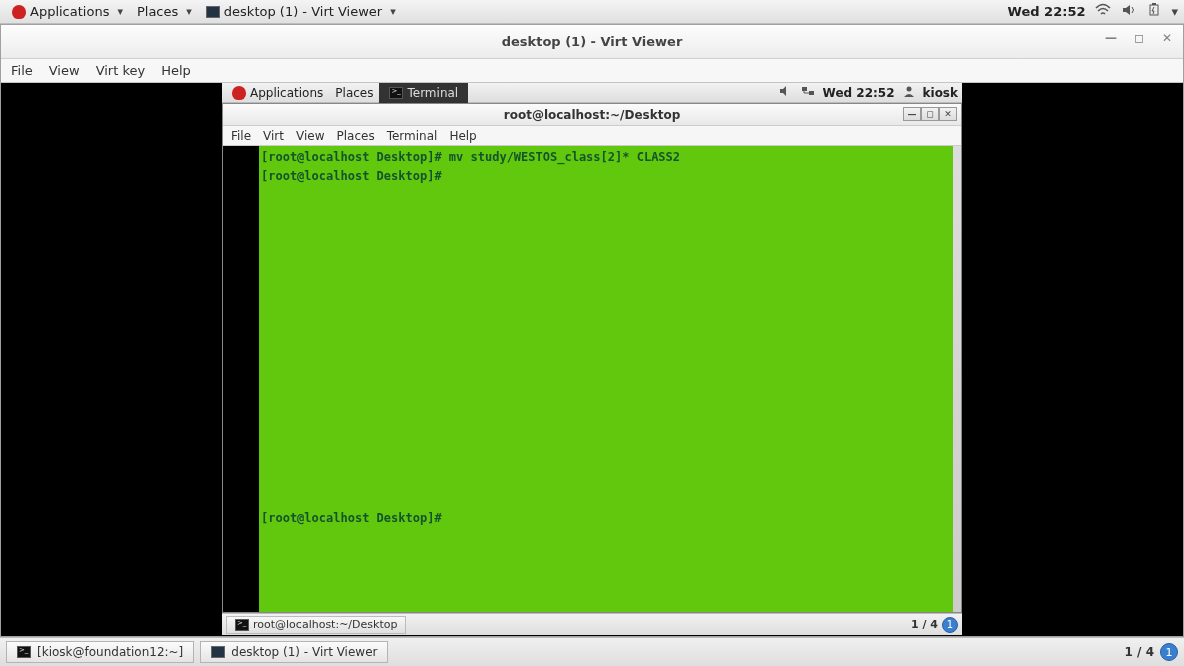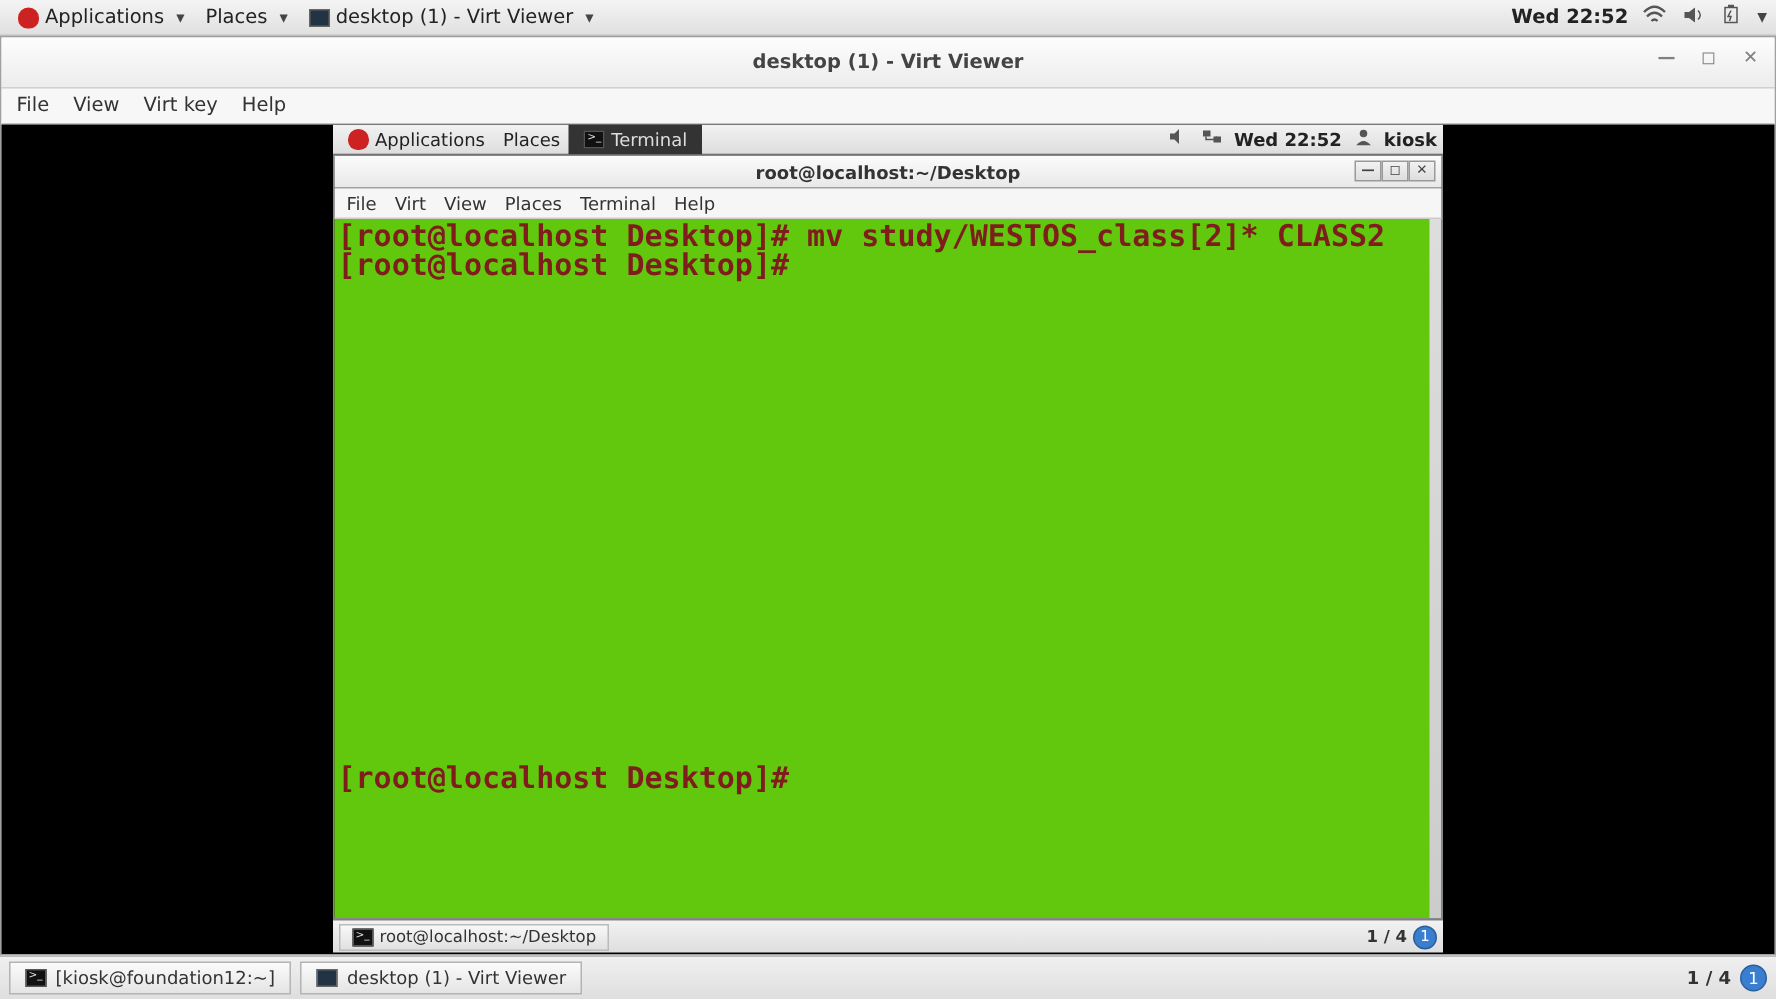--- a/index.html
+++ b/index.html
@@ -30,21 +30,21 @@
 .guest-topbar .active-tab { background: #333; color: #ddd; padding: 2px 10px; height: 20px; display: flex; align-items: center; }
 .guest-topbar .spacer { flex: 1; }
 .guest-topbar .right { display: flex; align-items: center; gap: 8px; font-weight: bold; }
 
 
 .term-window { flex: 1; display: flex; flex-direction: column; border: 1px solid #888; }
 .term-titlebar { height: 22px; background: linear-gradient(#fbfbfb, #e8e8e8); display: flex; align-items: center; justify-content: center; position: relative; font-size: 12px; font-weight: bold; color: #333; border-bottom: 1px solid #ccc; }
 .term-titlebar .win-ctrls { position: absolute; right: 4px; top: 3px; display: flex; gap: 0; }
 .term-titlebar .win-ctrls span { width: 18px; height: 14px; border: 1px solid #999; background: linear-gradient(#f2f2f2,#ddd); font-size: 9px; display: flex; align-items: center; justify-content: center; color: #444; cursor: pointer; }
 .term-menubar { height: 20px; background: #f6f6f6; display: flex; align-items: center; gap: 12px; padding: 0 8px; font-size: 12px; border-bottom: 1px solid #ccc; color: #333; }
-.term-body { flex: 1; background: #62c80d; color: #7f1d1d; font-family: "DejaVu Sans Mono", "Liberation Mono", monospace; font-size: 20px; line-height: 19px; padding: 2px; position: relative; overflow: hidden; }
+.term-body { flex: 1; background: #62c80d; color: #14532d; font-family: "DejaVu Sans Mono", "Liberation Mono", monospace; font-size: 12px; line-height: 19px; padding: 2px; position: relative; overflow: hidden; margin-left: 36px; }
 .term-body .scroll { position: absolute; right: 0; top: 0; bottom: 0; width: 8px; background: linear-gradient(#ddd,#ccc); }
 .term-line { white-space: pre; font-weight: bold; }
 .term-body .bottom-prompt { position: absolute; left: 2px; top: 363px; font-weight: bold; }
 
 
 .guest-bottombar { height: 22px; background: linear-gradient(#f2f2f2, #dedede); border-top: 1px solid #bbb; display: flex; align-items: center; font-size: 11px; color: #333; padding: 0 4px; gap: 4px; }
 .guest-bottombar .task { display: flex; align-items: center; gap: 4px; background: linear-gradient(#f8f8f8,#e0e0e0); border: 1px solid #bbb; padding: 1px 8px; height: 18px; }
 .guest-bottombar .spacer { flex: 1; }
 .guest-bottombar .ws-badge { width: 16px; height: 16px; border-radius: 50%; background: #3a7fcf; color: #fff; font-size: 10px; display: flex; align-items: center; justify-content: center; border: 1px solid #2a5f9f; }
 

